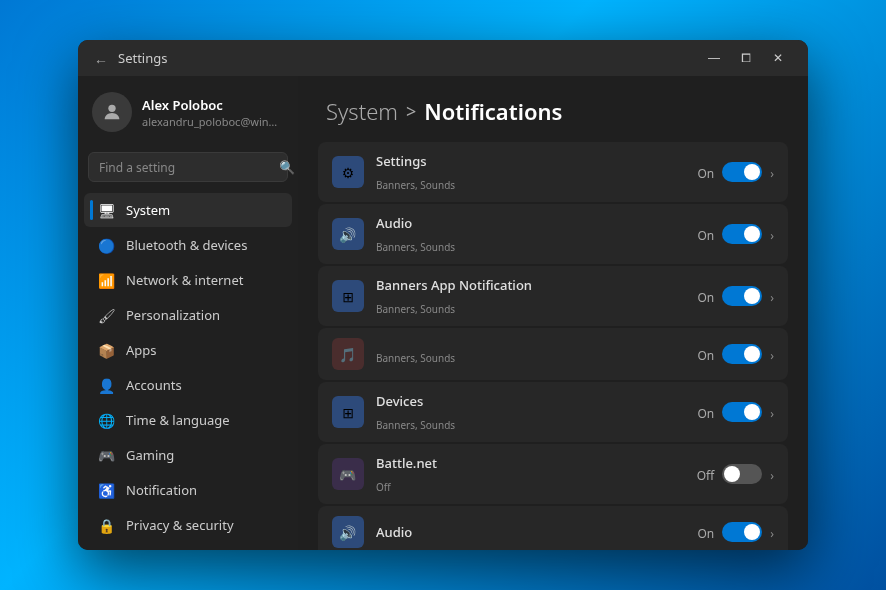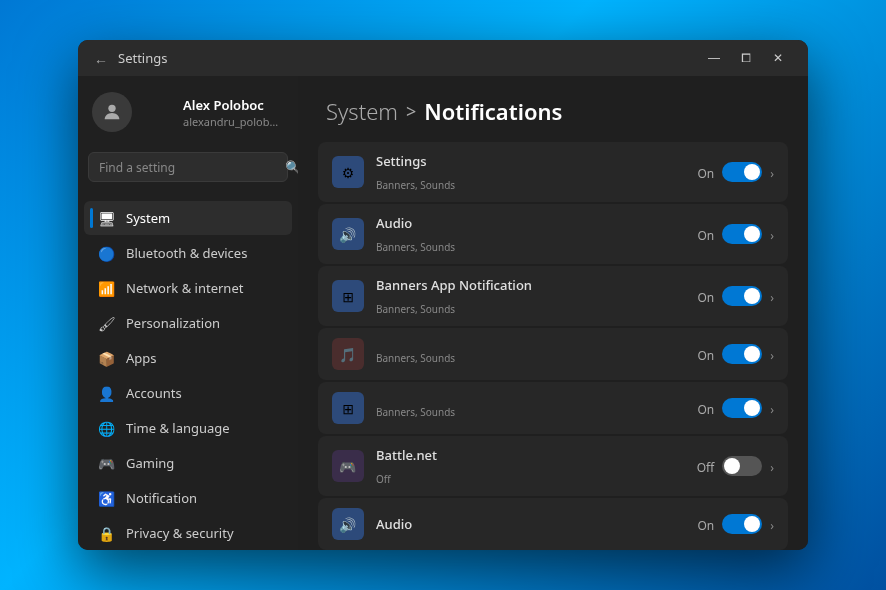--- a/index.html
+++ b/index.html
@@ -86,33 +86,33 @@
       width: 40px;
       height: 40px;
       border-radius: 50%;
       background: #3a3a3a;
       display: flex;
       align-items: center;
       justify-content: center;
       flex-shrink: 0;
     }
     .avatar svg { width: 22px; height: 22px; fill: #aaa; }
-    .user-info { flex: 1; min-width: 0; margin-left: 41px; }
+    .user-info { flex: 1; min-width: 0; }
     .user-name { color: #fff; font-size: 13px; font-weight: 600; }
     .user-email { color: #888; font-size: 11px; white-space: nowrap; overflow: hidden; text-overflow: ellipsis; }
 
     .search-box {
-      margin: 4px 10px 18px;
+      margin: 4px 10px 10px;
       background: #2d2d2d;
       border: 1px solid #3a3a3a;
       border-radius: 6px;
       display: flex;
       align-items: center;
       padding: 5px 10px;
-      gap: 12px;
+      gap: 6px;
     }
     .search-box input {
       background: transparent;
       border: none;
       outline: none;
       color: #ccc;
       font-size: 12px;
       flex: 1;
       font-family: inherit;
     }
@@ -385,20 +385,21 @@
       <span class="toggle-label">On</span>
       <div class="toggle on">
         <div class="toggle-knob"></div>
       </div>
       <span class="chevron">›</span>
     </div>
   </div>
           <div class="list-item">
     <div class="app-icon" style="background:#2d4a7a; font-size:14px;">⊞</div>
     <div class="item-info">
+      <div class="item-name">Devices</div>
       <div class="item-sub">Banners, Sounds</div>
     </div>
     <div class="item-right">
       <span class="toggle-label">On</span>
       <div class="toggle on">
         <div class="toggle-knob"></div>
       </div>
       <span class="chevron">›</span>
     </div>
   </div>

